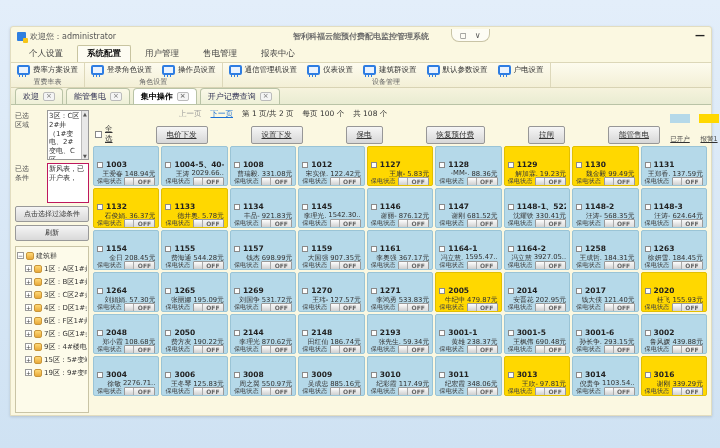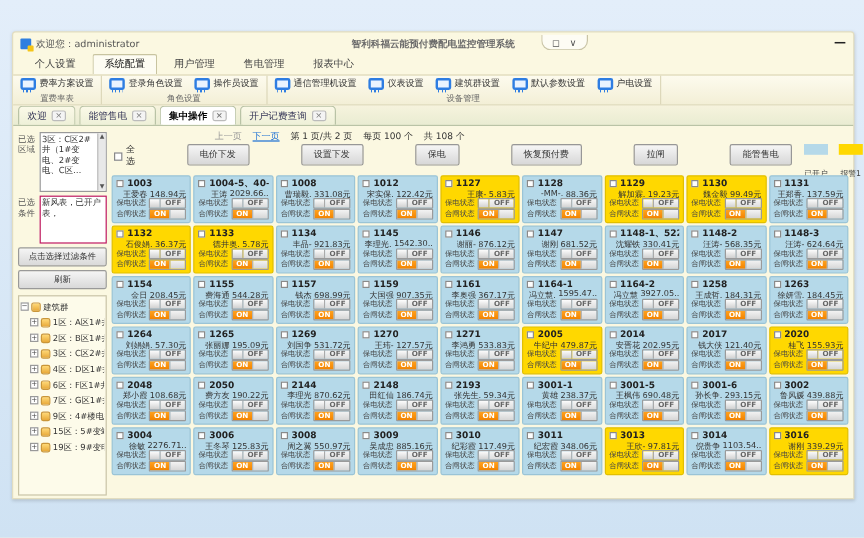--- a/index.html
+++ b/index.html
@@ -17,21 +17,21 @@
   .app-icon::after { content:""; position:absolute; right:-2px; bottom:-2px; width:5px; height:5px; background:#f5c518; border-radius:1px; }
   .welcome { color:#555; font-size:8px; }
   .win-title { position:absolute; left:0; right:0; text-align:center; color:#6b6b6b; font-size:8px; font-weight:bold; pointer-events:none; }
   .titlebar-tools { position:absolute; left:440px; top:2px; background:#fdfcf4; border:1px solid #c9c4a6; border-top:none;
                     border-radius:0 0 8px 8px; padding:0 8px; height:13px; display:flex; align-items:center; gap:8px; color:#555; font-size:8px; }
   .min-btn { margin-left:auto; color:#222; font-weight:bold; font-size:10px; line-height:8px; cursor:default; }
 
   
   .menubar { height:17px; display:flex; align-items:flex-end; padding:0 8px; gap:4px; }
   .menu-item { padding:2px 9px; color:#444; font-size:8.5px; border:1px solid transparent; border-bottom:none; border-radius:2px 2px 0 0; }
-  .menu-item.active { background:#fdfcf2; border-color:#c8c4a0; font-weight:normal; color:#111; }
+  .menu-item.active { background:#fdfcf2; border-color:#c8c4a0; font-weight:bold; color:#111; }
 
   
   .ribbon { height:26px; background:linear-gradient(#fdfbee,#f3efd6); border-top:1px solid #dcd7b8; border-bottom:1px solid #d8d3b4; display:flex; }
   .rgroup { display:flex; flex-direction:column; border-right:1px solid #ddd8ba; padding:2px 6px 1px; }
   .rgroup-btns { display:flex; gap:10px; flex:1; align-items:center; }
   .rbtn { display:flex; align-items:center; gap:3px; color:#333; font-size:7.5px; }
   .ricon { width:13px; height:10px; border:2px solid #2e7de2; border-radius:2px; background:#eaf3ff; position:relative; flex:none; }
   .ricon::after { content:""; position:absolute; left:0px; right:0px; bottom:-4px; height:2px;
                   background:repeating-linear-gradient(90deg,#2e7de2 0 1px,transparent 1px 3px); }
   .rgroup-label { text-align:center; color:#666; font-size:7px; padding-top:2px; }
@@ -41,57 +41,57 @@
   .dtab { display:flex; align-items:center; gap:4px; padding:2px 7px; font-size:8px; color:#335;
           background:linear-gradient(#fbf9e8,#eef0d8); border:1px solid #b9c3a6; border-bottom:none; border-radius:4px 4px 0 0; }
   .dtab.active { background:#fff; font-weight:bold; color:#000; }
   .dtab .x { color:#777; font-size:7px; border:1px solid #bbb; border-radius:2px; padding:0 2px; line-height:7px; background:#f4f4f4; }
 
   
   .content { flex:1; display:flex; padding:2px 2px 2px 4px; min-height:0; }
 
   
   .sidebar { width:76px; flex:none; display:flex; flex-direction:column; gap:3px; padding:3px 2px 0 0; font-size:7px; }
-  .side-row { display:flex; gap:2px; }
+  .side-row { display:flex; gap:16px; }
   .side-label { width:16px; color:#555; line-height:1.3; flex:none; padding-top:2px; }
   .side-listbox { flex:1; background:#fff; border:1px solid #999; height:50px; display:flex; overflow:hidden; }
   .side-list-text { flex:1; padding:1px; color:#333; line-height:1.25; overflow:hidden; }
   .side-scroll { width:7px; background:#e8e8e8; border-left:1px solid #bbb; display:flex; flex-direction:column; justify-content:space-between; align-items:center; font-size:5px; color:#555; }
   .side-box { flex:1; background:#fff; border:1px solid #be185d; height:40px; padding:1px; color:#333; line-height:1.3; }
   .side-btn { display:block; width:100%; background:linear-gradient(#f5f5f5,#d9d9d9); border:1px solid #999; border-radius:2px;
               font-size:7px; color:#333; padding:2px 0; text-align:center; font-family:inherit; }
   .tree { flex:1; background:#fdfbea; border:1px solid #c9c4a6; margin-top:2px; padding:2px 1px; overflow:hidden; }
   .tree-row { display:flex; align-items:center; gap:2px; height:13px; white-space:nowrap; overflow:hidden; color:#333; }
   .tree-row.child { padding-left:8px; }
   .expander { width:7px; height:7px; border:1px solid #999; background:#fff; font-size:6px; line-height:5px; text-align:center; color:#444; flex:none; }
   .tree-icon { width:8px; height:8px; background:linear-gradient(#ffd977,#e8a93a); border:1px solid #c9963a; border-radius:2px; flex:none; }
   .tree-label { overflow:hidden; }
 
   
   .main { flex:1; display:flex; flex-direction:column; min-width:0; }
   .pagerow { height:13px; display:flex; align-items:center; gap:9px; padding-left:88px; font-size:7.5px; color:#333; }
   .pg-prev { color:#999; }
   .pg-next { color:#1a6fd4; text-decoration:underline; }
 
-  .toolrow { height:24px; display:flex; align-items:flex-start; gap:10px; padding:0 4px; }
+  .toolrow { height:24px; display:flex; align-items:flex-end; gap:10px; padding:0 4px;text-decoration:underline; }
   .selall { display:flex; align-items:center; gap:3px; font-size:7.5px; color:#333; }
   .cbx { width:7px; height:7px; background:#fff; border:1px solid #888; flex:none; }
   .tool-btn { background:linear-gradient(#f6f6f6,#d7d7d7); border:1px solid #979797; border-radius:2px;
               padding:3px 10px; font-size:7.5px; color:#333; font-family:inherit; white-space:nowrap;margin-left:33px; }
   .legend { margin-left:auto; margin-right:42px; display:flex; gap:9px; }
   .lg-item { display:flex; flex-direction:column; align-items:center; gap:12px; }
   .lg-swatch { width:20px; height:9px; }
   .lg-label { font-size:6.5px; color:#444; white-space:nowrap; }
 
   
   .grid { flex:1; display:grid; grid-template-columns:repeat(9,1fr); grid-auto-rows:40px; gap:2px; padding:2px 2px 0 2px; align-content:start; }
   .card { border-radius:2px; padding:1px 3px 2px; overflow:hidden; display:flex; flex-direction:column; justify-content:space-between; }
   .card.normal { background:#b5d9e9; border:1px solid #9ac4d6; }
   .card.alarm1 { background:#ffd800; border:1px solid #e2bf00; }
-  .card-head { display:flex; align-items:center; gap:3px; height:9px; }
+  .card-head { display:flex; align-items:center; gap:3px; height:9px;margin-top:12px; }
   .card-cb { width:6px; height:6px; background:#fdfdfd; border:1px solid #8a8a8a; flex:none; }
   .room { font-weight:bold; font-size:7.5px; color:#222; white-space:nowrap; overflow:hidden; }
   .nrow { display:flex; justify-content:flex-end; gap:2px; font-size:6.8px; color:#333; height:8px; }
   .nrow span { white-space:nowrap; overflow:hidden; }
   .srow { display:flex; justify-content:space-between; align-items:center; height:9px; }
   .slabel { font-size:6.2px; color:#444; white-space:nowrap; }
   .toggle { width:31px; height:9px; border:1px solid #9a9a9a; display:flex; overflow:hidden; border-radius:1px; flex:none; }
   .t-knob { width:9px; background:linear-gradient(#fefefe,#cfcfcf); border-right:1px solid #aaa; }
   .t-off-label { flex:1; background:linear-gradient(#f6f6f6,#dcdcdc); color:#666; font-size:6px; font-weight:bold; text-align:center; line-height:8px; }
   .t-on { width:16px; background:linear-gradient(#ffa21f,#f28300); color:#fff; font-size:6px; font-weight:bold; text-align:center; line-height:8px; }

